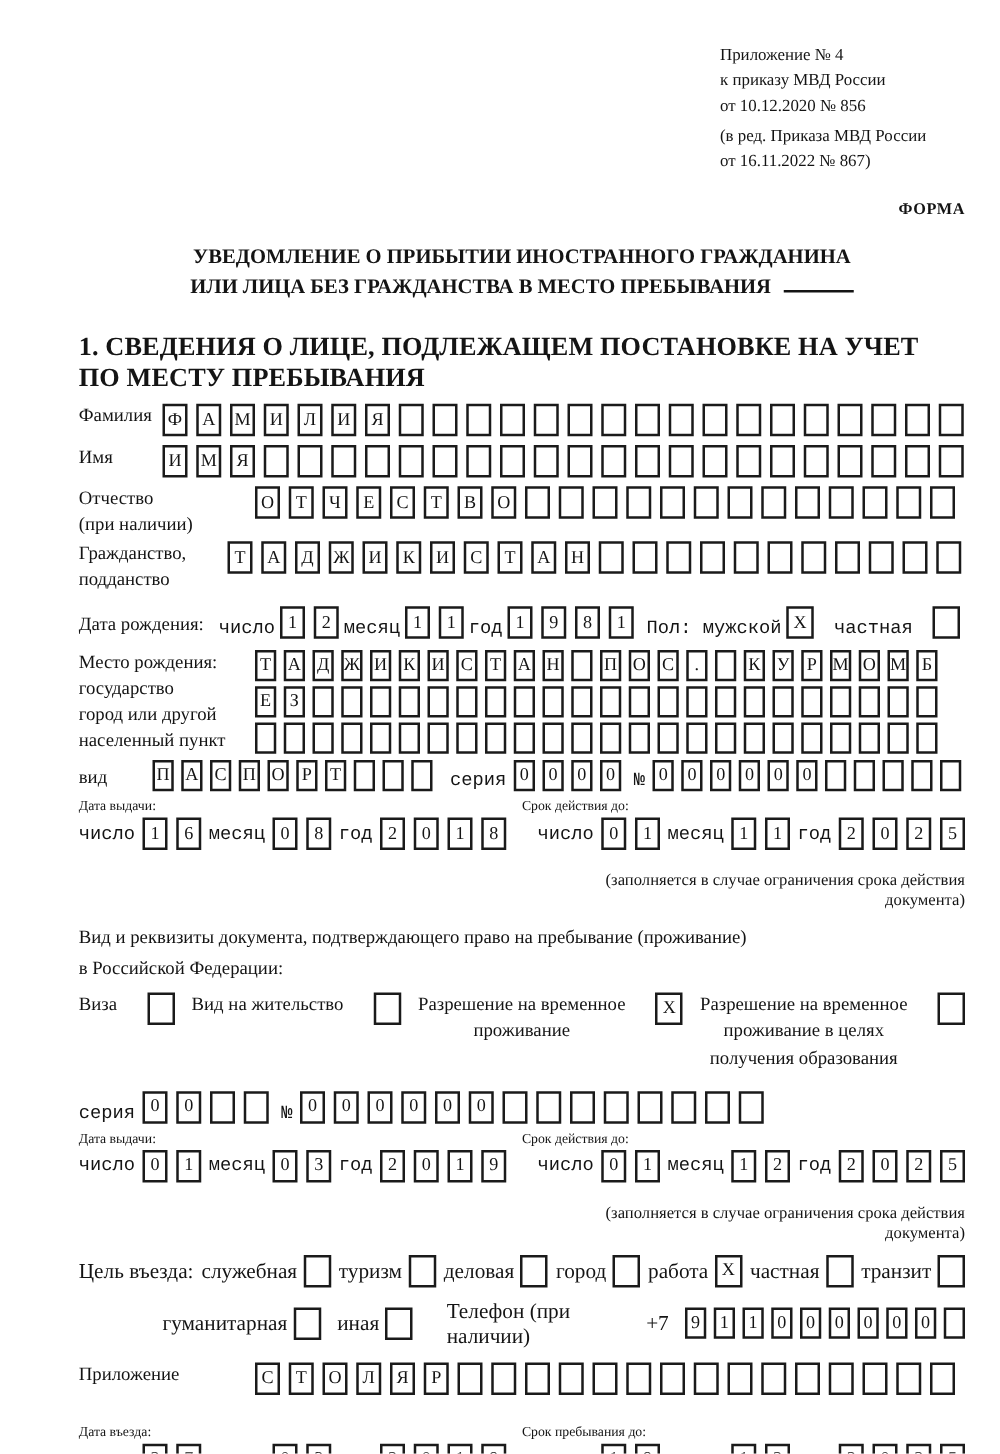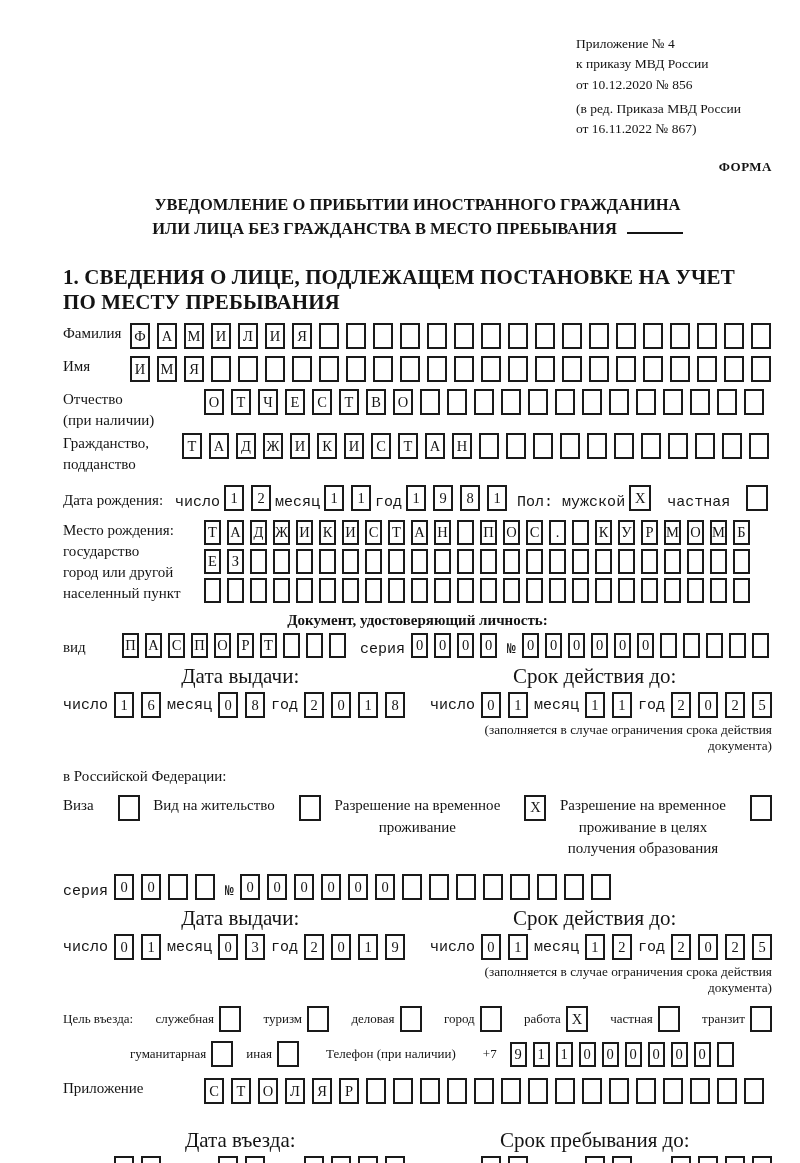--- a/index.html
+++ b/index.html
@@ -30,34 +30,34 @@
   .w67  { width:67px; }  .w119 { width:119px; } .w141 { width:141px; } .w53 { width:53px; }
   .stack { display:flex; flex-direction:column; gap:4px; }
 
   .ilb { display:flex; align-items:flex-end; gap:6px; flex-wrap:nowrap; }
   .gap4 { gap:4px; } .mr8 { margin-right:8px; } .ml12 { margin-left:12px; }
 
   .center-bold { text-align:center; font-weight:bold; font-size:15px; margin-top:8px; }
 
   .twocol { display:flex; margin-top:6px; }
   .col { width:50%; }
-  .cap { text-align:center; font-size:21px; margin-bottom:3px; }
+  .cap { text-align:left; font-size:11px; margin-bottom:3px; }
   .drow { display:flex; align-items:center; gap:6px; }
   .dl { font-size:15px; flex-shrink:0;font-family:Liberation Mono, monospace; }
-  .note { font-size:13.3px; text-align:right; margin-top:4px; }
+  .note { font-size:13.3px; text-align:right; margin-top:16px; }
 
   .para { font-size:15px; line-height:1.65; margin-top:10px; }
 
   .visa-row { display:flex; align-items:flex-start; margin-top:6px; justify-content:space-between; }
   .visa-item { display:flex; align-items:flex-start; gap:24px; }
   .visa-item .ml { text-align:center; font-size:15px; line-height:1.45; }
 
   .purpose { display:flex; align-items:center; justify-content:space-between; margin-top:10px; }
   .opt { display:flex; align-items:center; gap:5px; }
-  .olbl { font-size:13px; }
+  .olbl { font-size:17px; }
 
   .purpose2 { display:flex; align-items:center; margin-top:9px; margin-left:67px; gap:13px; }
 </style>
 </head>
 <body>
 
 <div class="page">
 
   <div class="hdr">
     <div class="prelines">Приложение № 4
@@ -302,21 +302,20 @@
           <span class="c"></span>
           <span class="c"></span>
           <span class="c"></span>
           <span class="c"></span>
           <span class="c"></span>
           <span class="c"></span>
         </div>
     </div>
   </div>
 
-  <div class="center-bold">Документ, удостоверяющий личность:</div>
 
   <div class="row ilb" style="margin-top:4px">
     <span class="lbl w53">вид</span>
     <span class="cells compact">
         <span class="c">П</span>
         <span class="c">А</span>
         <span class="c">С</span>
         <span class="c">П</span>
         <span class="c">О</span>
         <span class="c">Р</span>
@@ -390,20 +389,21 @@
             <span class="c">0</span>
             <span class="c">2</span>
             <span class="c">5</span>
           </span>
       </div>
       <div class="note">(заполняется в случае ограничения срока действия документа)</div>
     </div>
   </div>
 
   <div class="para">
+    <div>Вид и реквизиты документа, подтверждающего право на пребывание (проживание)</div>
     <div>в Российской Федерации:</div>
   </div>
 
   <div class="visa-row">
     <div class="visa-item">
       <span class="ml">Виза</span>
       <span class="cells cb">
           <span class="c"></span>
         </span>
     </div>

